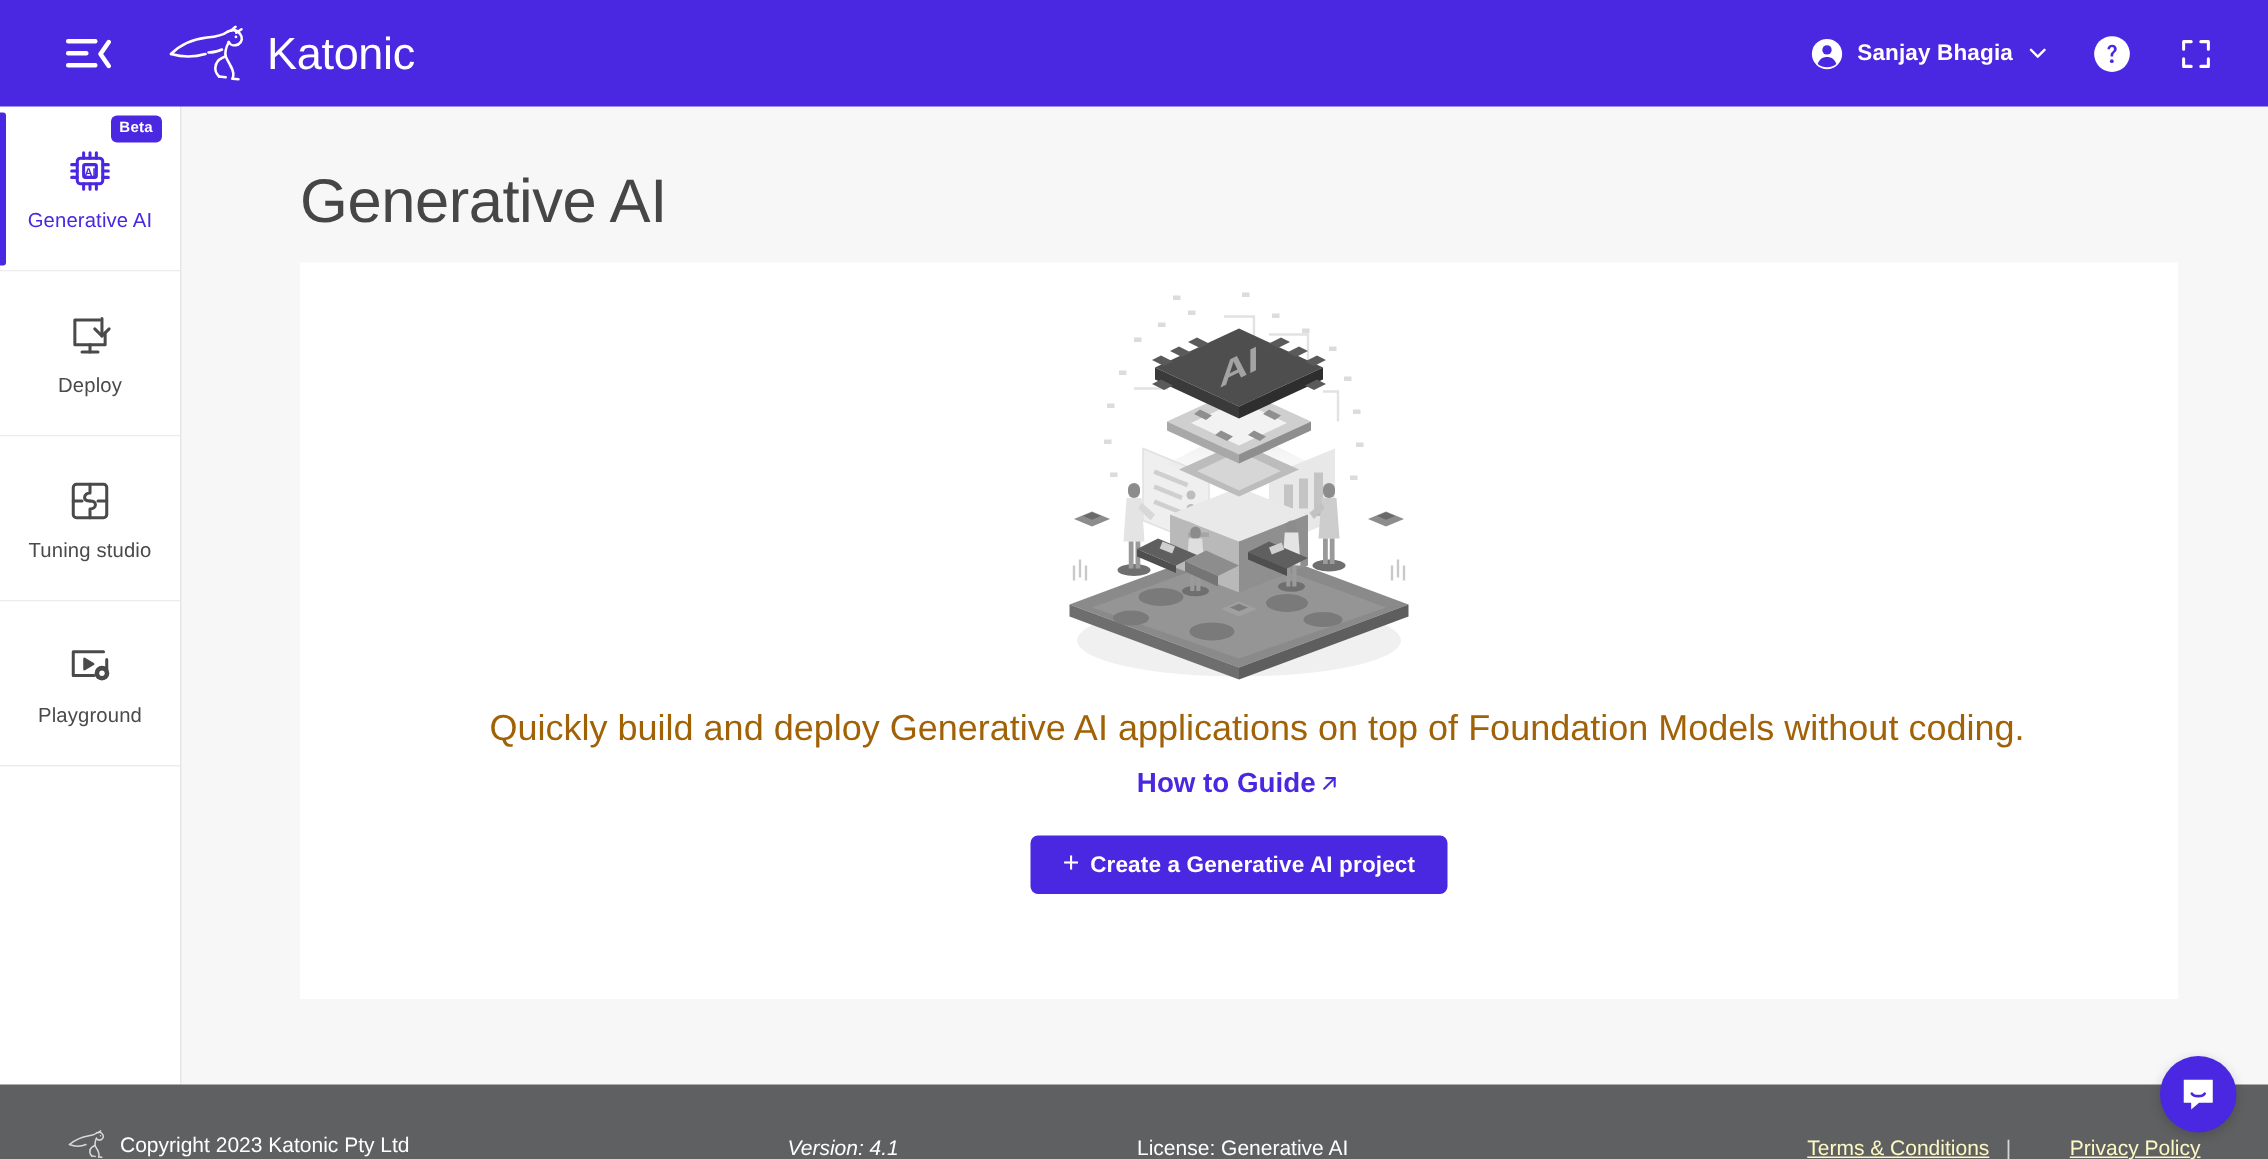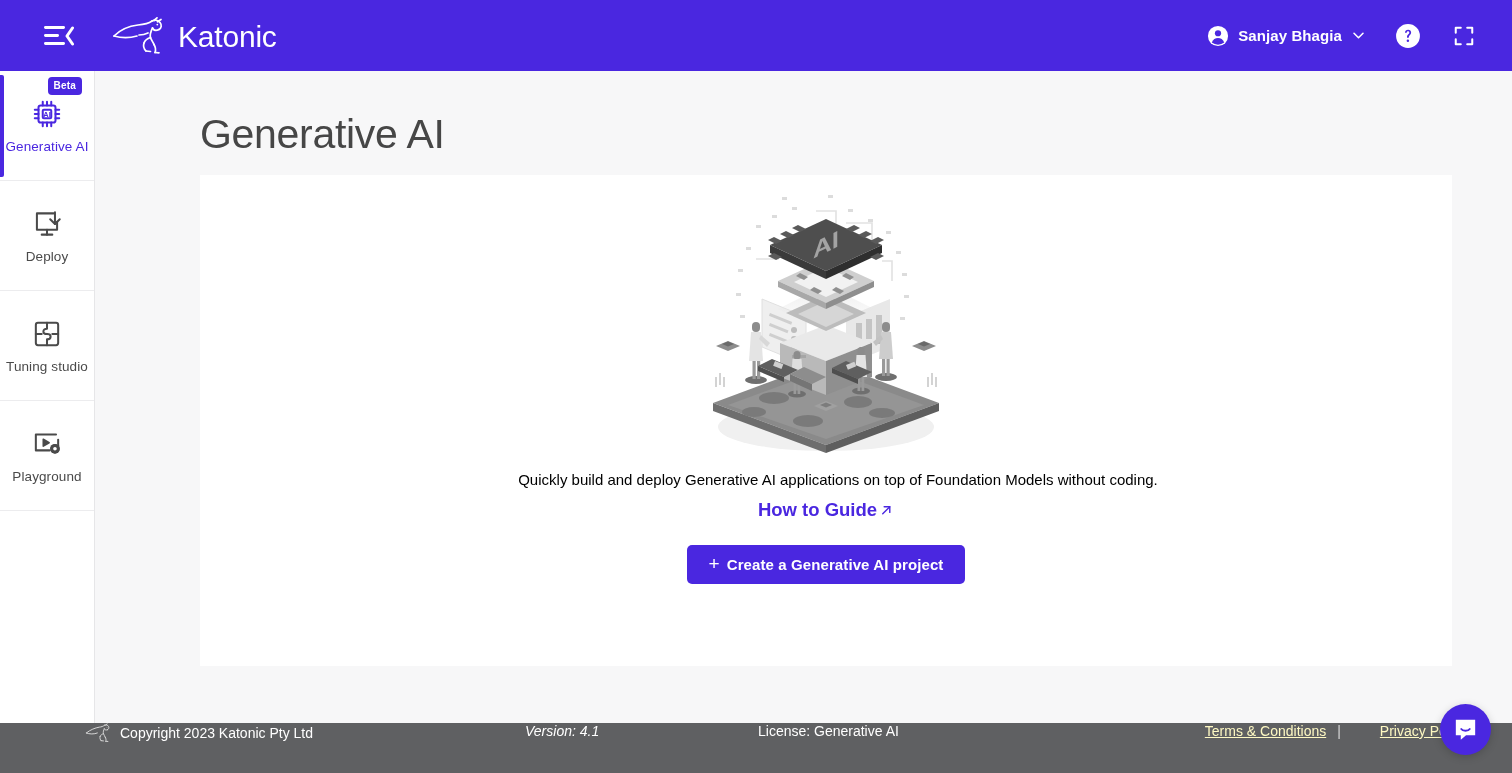--- a/index.html
+++ b/index.html
@@ -89,21 +89,21 @@
     align-items: center;
     justify-content: center;
     cursor: pointer;
     margin-left: 12px;
   }
 
   
   .sidebar {
     position: absolute;
     top: 71px; left: 0;
-    width: 95px;
+    width: 121px;
     height: 652px;
     background: #ffffff;
     border-right: 1px solid #e6e6e8;
     z-index: 10;
   }
 
   .nav-item {
     position: relative;
     height: 110px;
     border-bottom: 1px solid #ececee;
@@ -180,22 +180,22 @@
     display: flex;
     flex-direction: column;
     align-items: center;
   }
 
   .illustration {
     margin-top: 14px;
   }
 
   .card-desc {
-    font-size: 15px;
-    color: #000000;
+    font-size: 24px;
+    color: #a16207;
     letter-spacing: 0px;
     margin-top: 6px;
     margin-left: 24px;
   }
 
   .how-to-guide {
     display: inline-flex;
     align-items: center;
     gap: 2px;
     margin-top: 11px;
@@ -228,25 +228,24 @@
   .plus-glyph { font-size: 19px; font-weight: 400; line-height: 1; position: relative; top: -1px; }
 
   
   .footer {
     position: absolute;
     left: 0; top: 723px;
     width: 1512px;
     height: 50px;
     background: #5f6062;
     display: flex;
-    align-items: flex-start;
+    align-items: flex-end;
     color: #ffffff;
     font-size: 14px;
     z-index: 15;
-    padding-left: 40px;
   }
 
   .footer-left {
     display: flex;
     align-items: center;
     gap: 9px;
     margin-left: 45px;
   }
 
   .footer-version { position: absolute; left: 525px; font-style: italic; }

